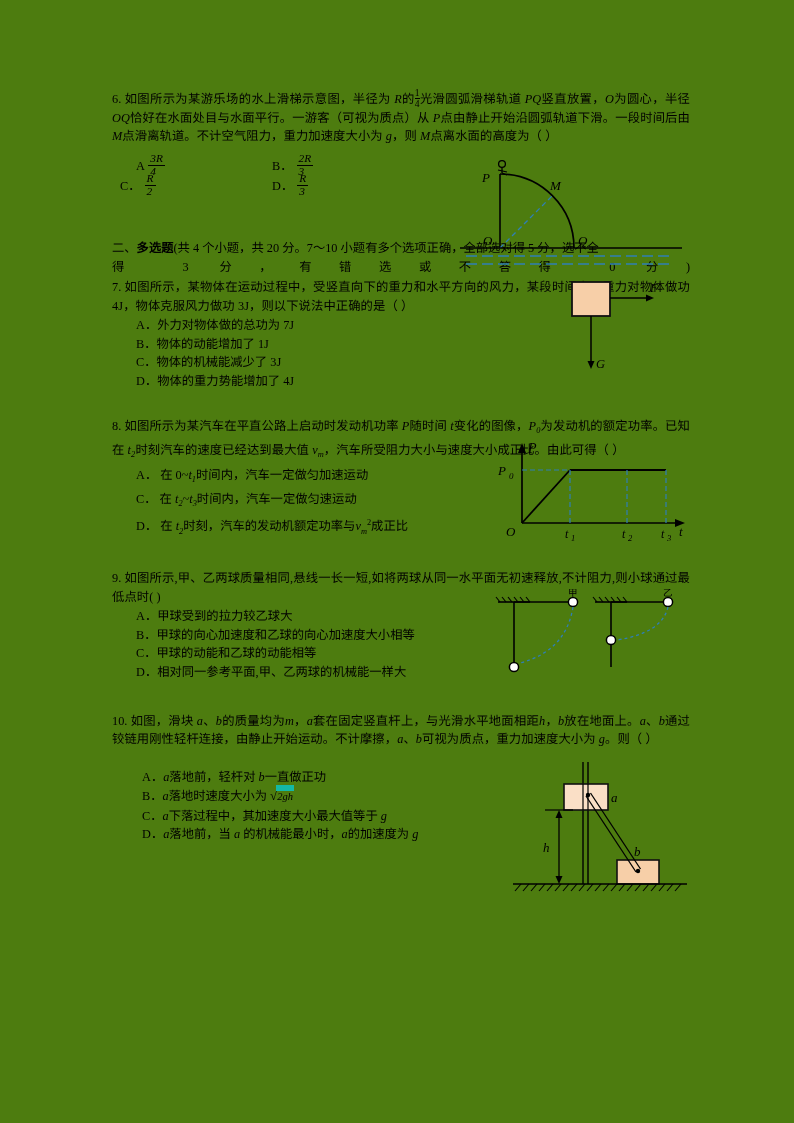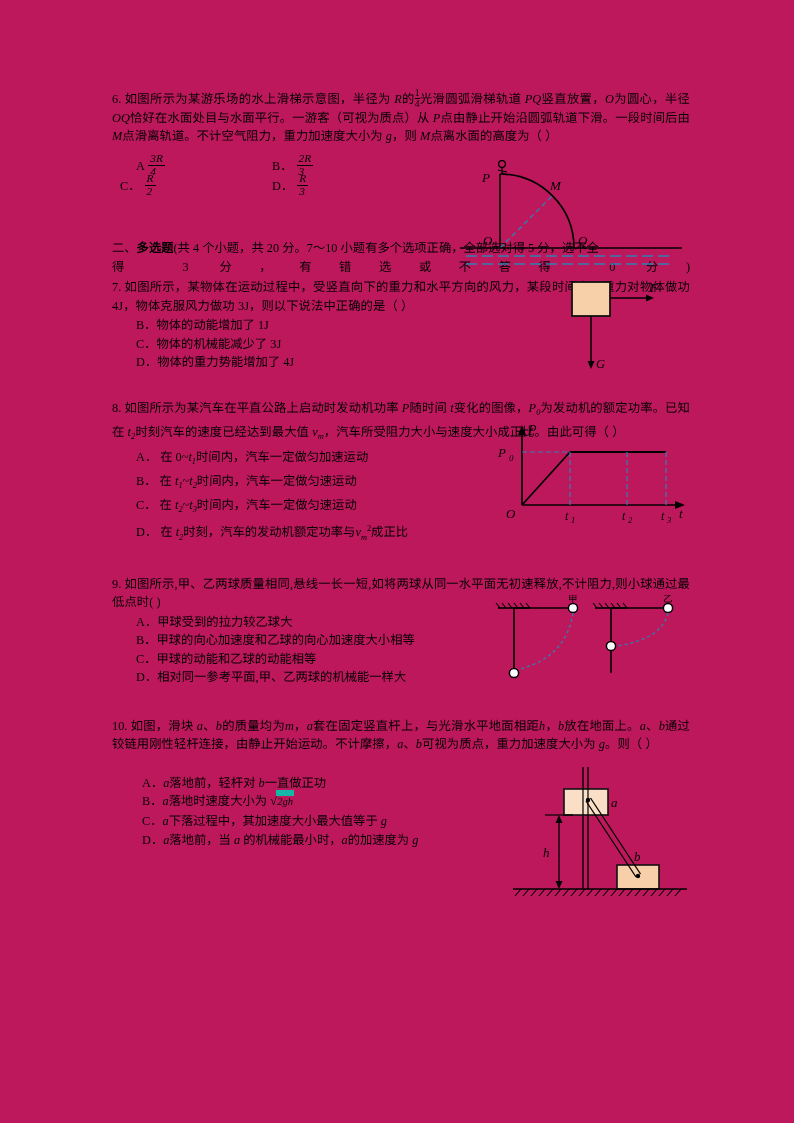--- a/index.html
+++ b/index.html
@@ -9,21 +9,21 @@
     background: #ffffff;
   }
   body {
     font-family: "Liberation Serif", "DejaVu Serif", serif;
     color: #000000;
   }
   .page {
     position: relative;
     width: 794px;
     height: 1123px;
-    background: #be185d;
+    background: #4d7c0f;
     overflow: hidden;
     box-sizing: border-box;
   }
   .content {
     position: absolute;
     left: 112px;
     top: 88px;
     width: 578px;
   }
 
@@ -181,20 +181,21 @@
         <span>分)</span>
       </div>
     </div>
 
     <div class="qblock" id="q7" style="margin-top:2px;">
       <div class="qstem">
         <span class="qnum">7.</span>
         <span>如图所示，某物体在运动过程中，受竖直向下的重力和水平方向的风力，某段时间内，</span><span>重力对物体做功 4J，物体克服风力做功 3J，则以下说法中正确的是（      ）</span>
       </div>
       <div class="opts">
+        <div class="opt">A．外力对物体做的总功为 7J</div>
         <div class="opt">B．物体的动能增加了 1J</div>
         <div class="opt">C．物体的机械能减少了 3J</div>
         <div class="opt">D．物体的重力势能增加了 4J</div>
       </div>
       <div class="fig">
         <svg width="170" height="110" viewBox="0 0 170 110">
 
           <rect x="52" y="8" width="38" height="34" fill="#f7cfa8" stroke="#111" stroke-width="1.8"></rect>
 
           <line x1="90" y1="24" x2="128" y2="24" stroke="#000" stroke-width="1.5"></line>
@@ -209,23 +210,20 @@
     </div>
 
     <div class="qblock" id="q8" style="margin-top:27px;">
       <div class="qstem">
         <span class="qnum">8.</span>
         <span>如图所示为某汽车在平直公路上启动时发动机功率 </span><span class="it">P</span><span>随时间 </span><span class="it">t</span><span>变化的图像，</span><span class="it">P</span><sub class="it">0</sub><span>为发动机</span><span>的额定功率。已知在 </span><span class="it">t</span><sub class="it">2</sub><span>时刻汽车的速度已经达到最大值 </span><span class="it">v</span><sub class="it">m</sub><span>，汽车所受阻力大小与速度大小</span><span>成正比。由此可得（    ）</span>
       </div>
       <div class="opts">
         <div class="opt">
           <span>A．  在 0~</span><span class="it">t</span><sub class="it">1</sub><span>时间内，汽车一定做匀加速运动</span>
-        </div>
-        <div class="opt">
-          <span>B．  在 </span><span class="it">t</span><sub class="it">1</sub><span>~</span><span class="it">t</span><sub class="it">2</sub><span>时间内，汽车一定做匀速运动</span>
         </div>
         <div class="opt">
           <span>C．  在 </span><span class="it">t</span><sub class="it">2</sub><span>~</span><span class="it">t</span><sub class="it">3</sub><span>时间内，汽车一定做匀速运动</span>
         </div>
         <div class="opt">
           <span>D．  在 </span><span class="it">t</span><sub class="it">2</sub><span>时刻，汽车的发动机额定功率与</span><span class="it">v</span><sub class="it">m</sub><sup>2</sup><span>成正比</span>
         </div>
       </div>
       <div class="fig">
         <svg width="210" height="112" viewBox="0 0 210 112">

